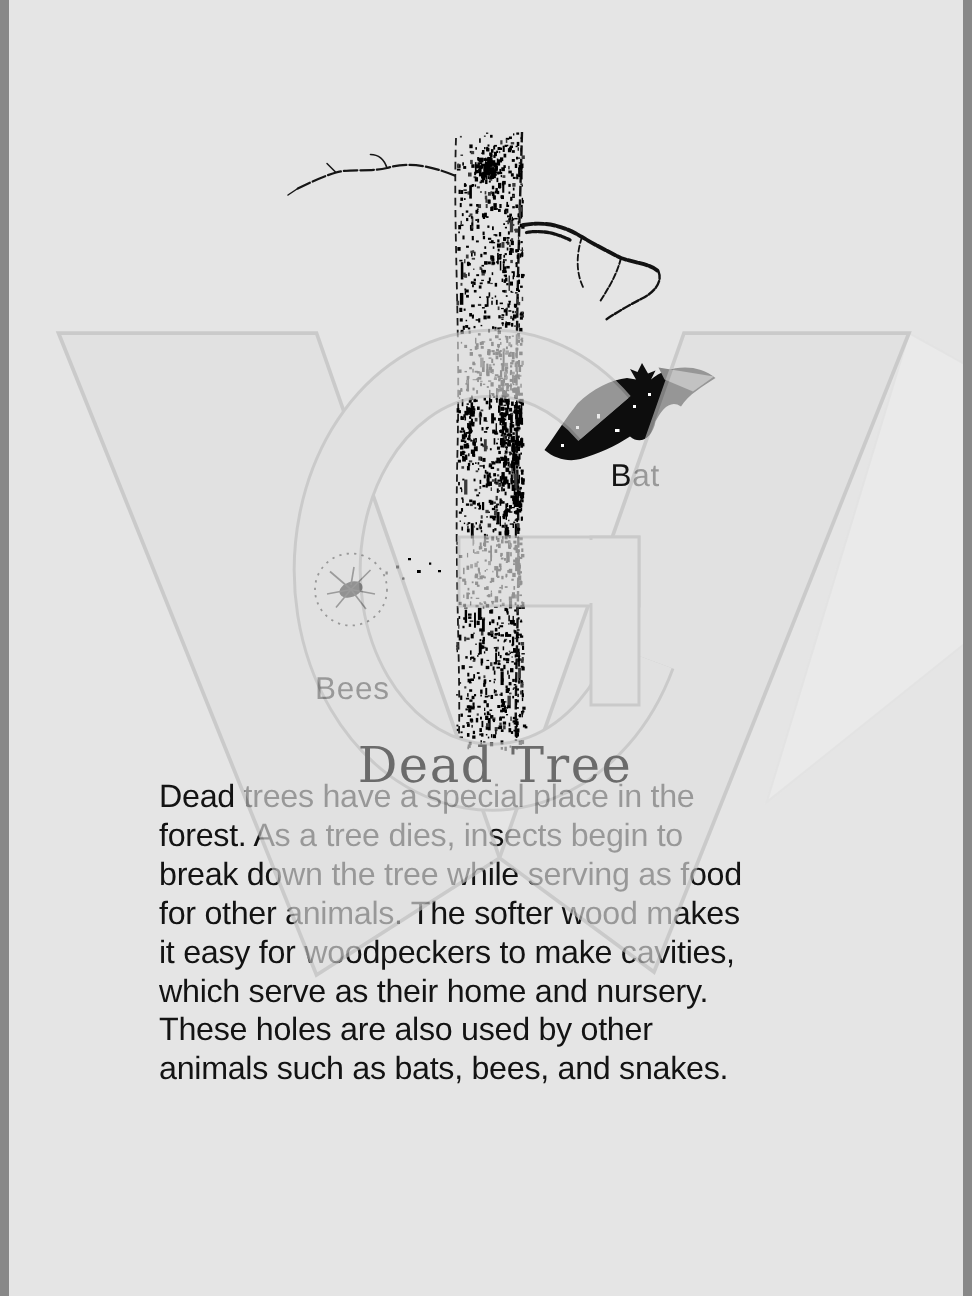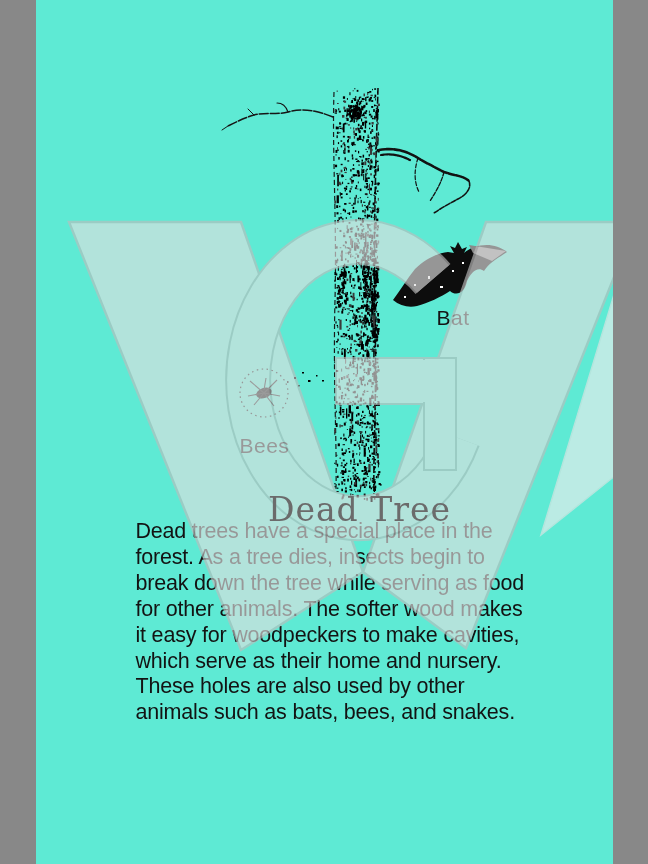--- a/index.html
+++ b/index.html
@@ -1,27 +1,27 @@
 <!DOCTYPE html>
 <html><head>
 <meta charset="utf-8">
 <style>
   html,body{margin:0;padding:0;background:#888;}
   .page{
-    position:relative;width:577px;height:864px;margin:0 auto;
-    background:#5eead4;overflow:hidden;
+    position:relative;width:636px;height:864px;margin:0 auto;
+    background:#e5e5e5;overflow:hidden;
     font-family:"Liberation Sans",sans-serif;
   }
   .art{position:absolute;left:0;top:0;z-index:1;}
   .label{
     position:absolute;z-index:2;color:#141414;
     font-size:21px;line-height:24px;letter-spacing:.5px;
   }
   .bat-label{left:401px;top:306px;}
-  .bees-label{left:204px;top:434px;}
+  .bees-label{left:204px;top:448px;}
   .body-text{
     position:absolute;left:100px;top:519px;width:470px;z-index:2;
     color:#131313;font-size:21.5px;line-height:25.9px;
     white-space:pre-line;letter-spacing:-0.2px;
   }
   .watermark{
     position:absolute;left:0;top:0;z-index:5;pointer-events:none;
     opacity:0.65;
   }
   .page-title{

